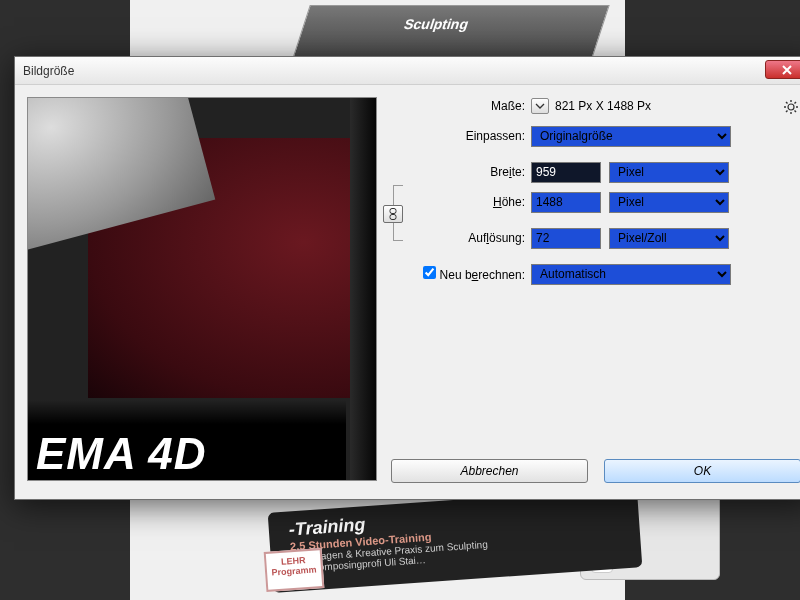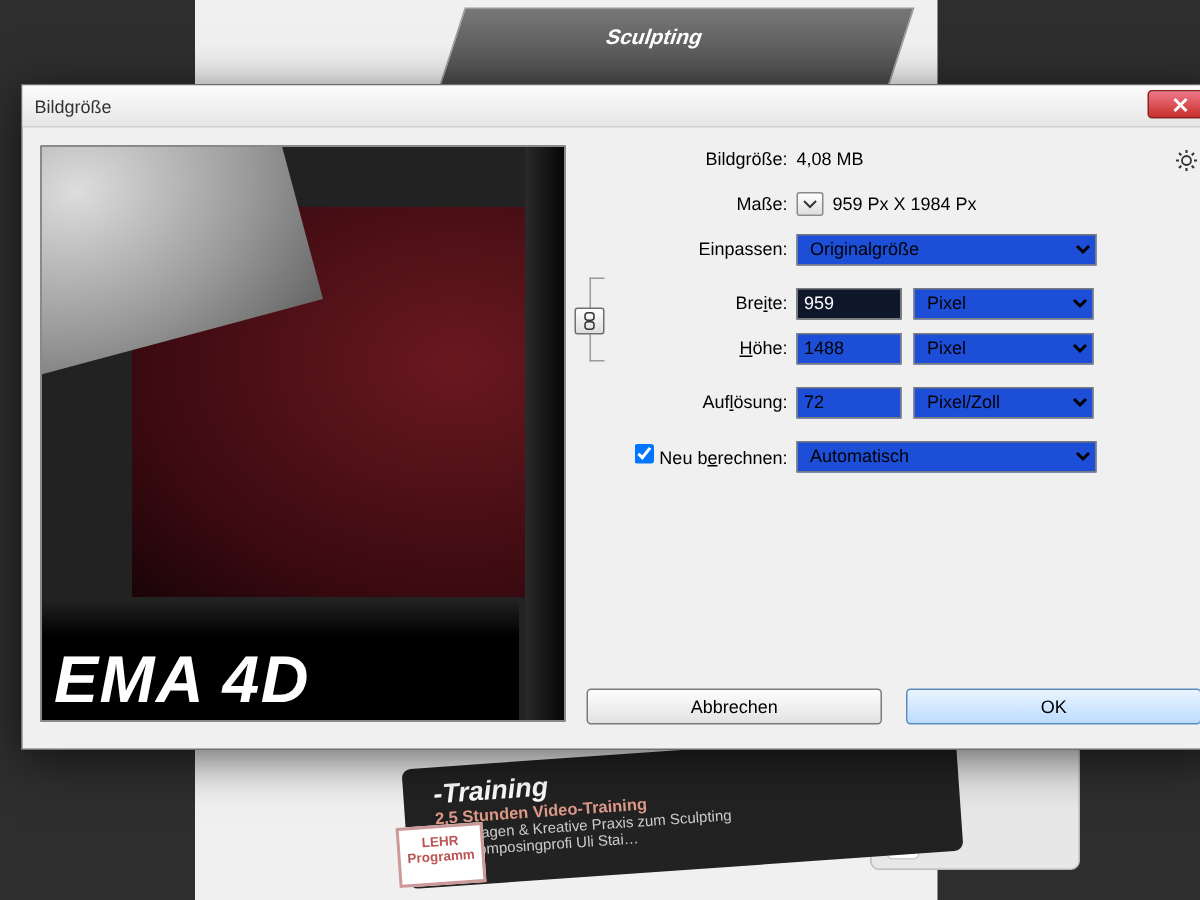--- a/index.html
+++ b/index.html
@@ -54,21 +54,21 @@
   select.resample { width:200px; }
   .cb { margin-right:4px; }
 
   
   .link-col { position:absolute; left:-8px; top:92px; width:22px; height:56px; }
   .link-col .bracket { position:absolute; left:10px; top:0; width:10px; height:56px; border-left:1px solid #9a9a9a; border-top:1px solid #9a9a9a; border-bottom:1px solid #9a9a9a;}
   .link-icon { position:absolute; left:0; top:20px; width:20px; height:18px; border:1px solid #6f6f6f; border-radius:2px; background:linear-gradient(180deg,#fff,#ddd); display:flex; align-items:center; justify-content:center;}
   .link-icon svg{width:10px;height:12px;}
 
   .buttons { position:absolute; left:376px; right:12px; bottom:12px; height:28px; display:flex; gap:16px;}
-  .btn { flex:1; height:24px; border:1px solid #7a7a7a; border-radius:3px; font-size:12px; display:flex; align-items:center; justify-content:center; cursor:pointer;}
+  .btn { flex:1; height:24px; border:1px solid #7a7a7a; border-radius:3px; font-size:12px; display:flex; align-items:center; justify-content:center; cursor:pointer;font-style:italic;}
   .btn.cancel { background:linear-gradient(180deg,#fdfdfd,#e2e2e2);}
   .btn.ok { background:linear-gradient(180deg,#eaf4ff,#bcdcff); border-color:#5a8bc0;}
 
   
   .mn { text-decoration: underline; }
 </style>
 </head>
 <body>
 
 <div class="bg-canvas">
@@ -119,33 +119,29 @@
               <line x1="1" y1="8" x2="3" y2="8"></line>
               <line x1="13" y1="8" x2="15" y2="8"></line>
               <line x1="3" y1="3" x2="4.5" y2="4.5"></line>
               <line x1="11.5" y1="11.5" x2="13" y2="13"></line>
               <line x1="3" y1="13" x2="4.5" y2="11.5"></line>
               <line x1="11.5" y1="4.5" x2="13" y2="3"></line>
             </g>
           </svg>
       </div>
 
-      <div class="row">
-        <div class="label">Bildgröße:</div>
-        <div class="value">4,08 MB</div>
-      </div>
 
       <div class="row">
         <div class="label">Maße:</div>
         <div class="flip-btn">
           <svg viewBox="0 0 10 10">
               <path d="M1 3 L5 7 L9 3" fill="none" stroke="#333" stroke-width="1.3"></path>
             </svg>
         </div>
-        <div class="value">959 Px  X  1984 Px</div>
+        <div class="value">821 Px  X  1488 Px</div>
       </div>
 
       <div class="row gap">
         <div class="label">Einpassen:</div>
         <select class="fit">
           <option>Originalgröße</option>
         </select>
       </div>
 
       <div class="link-col">

